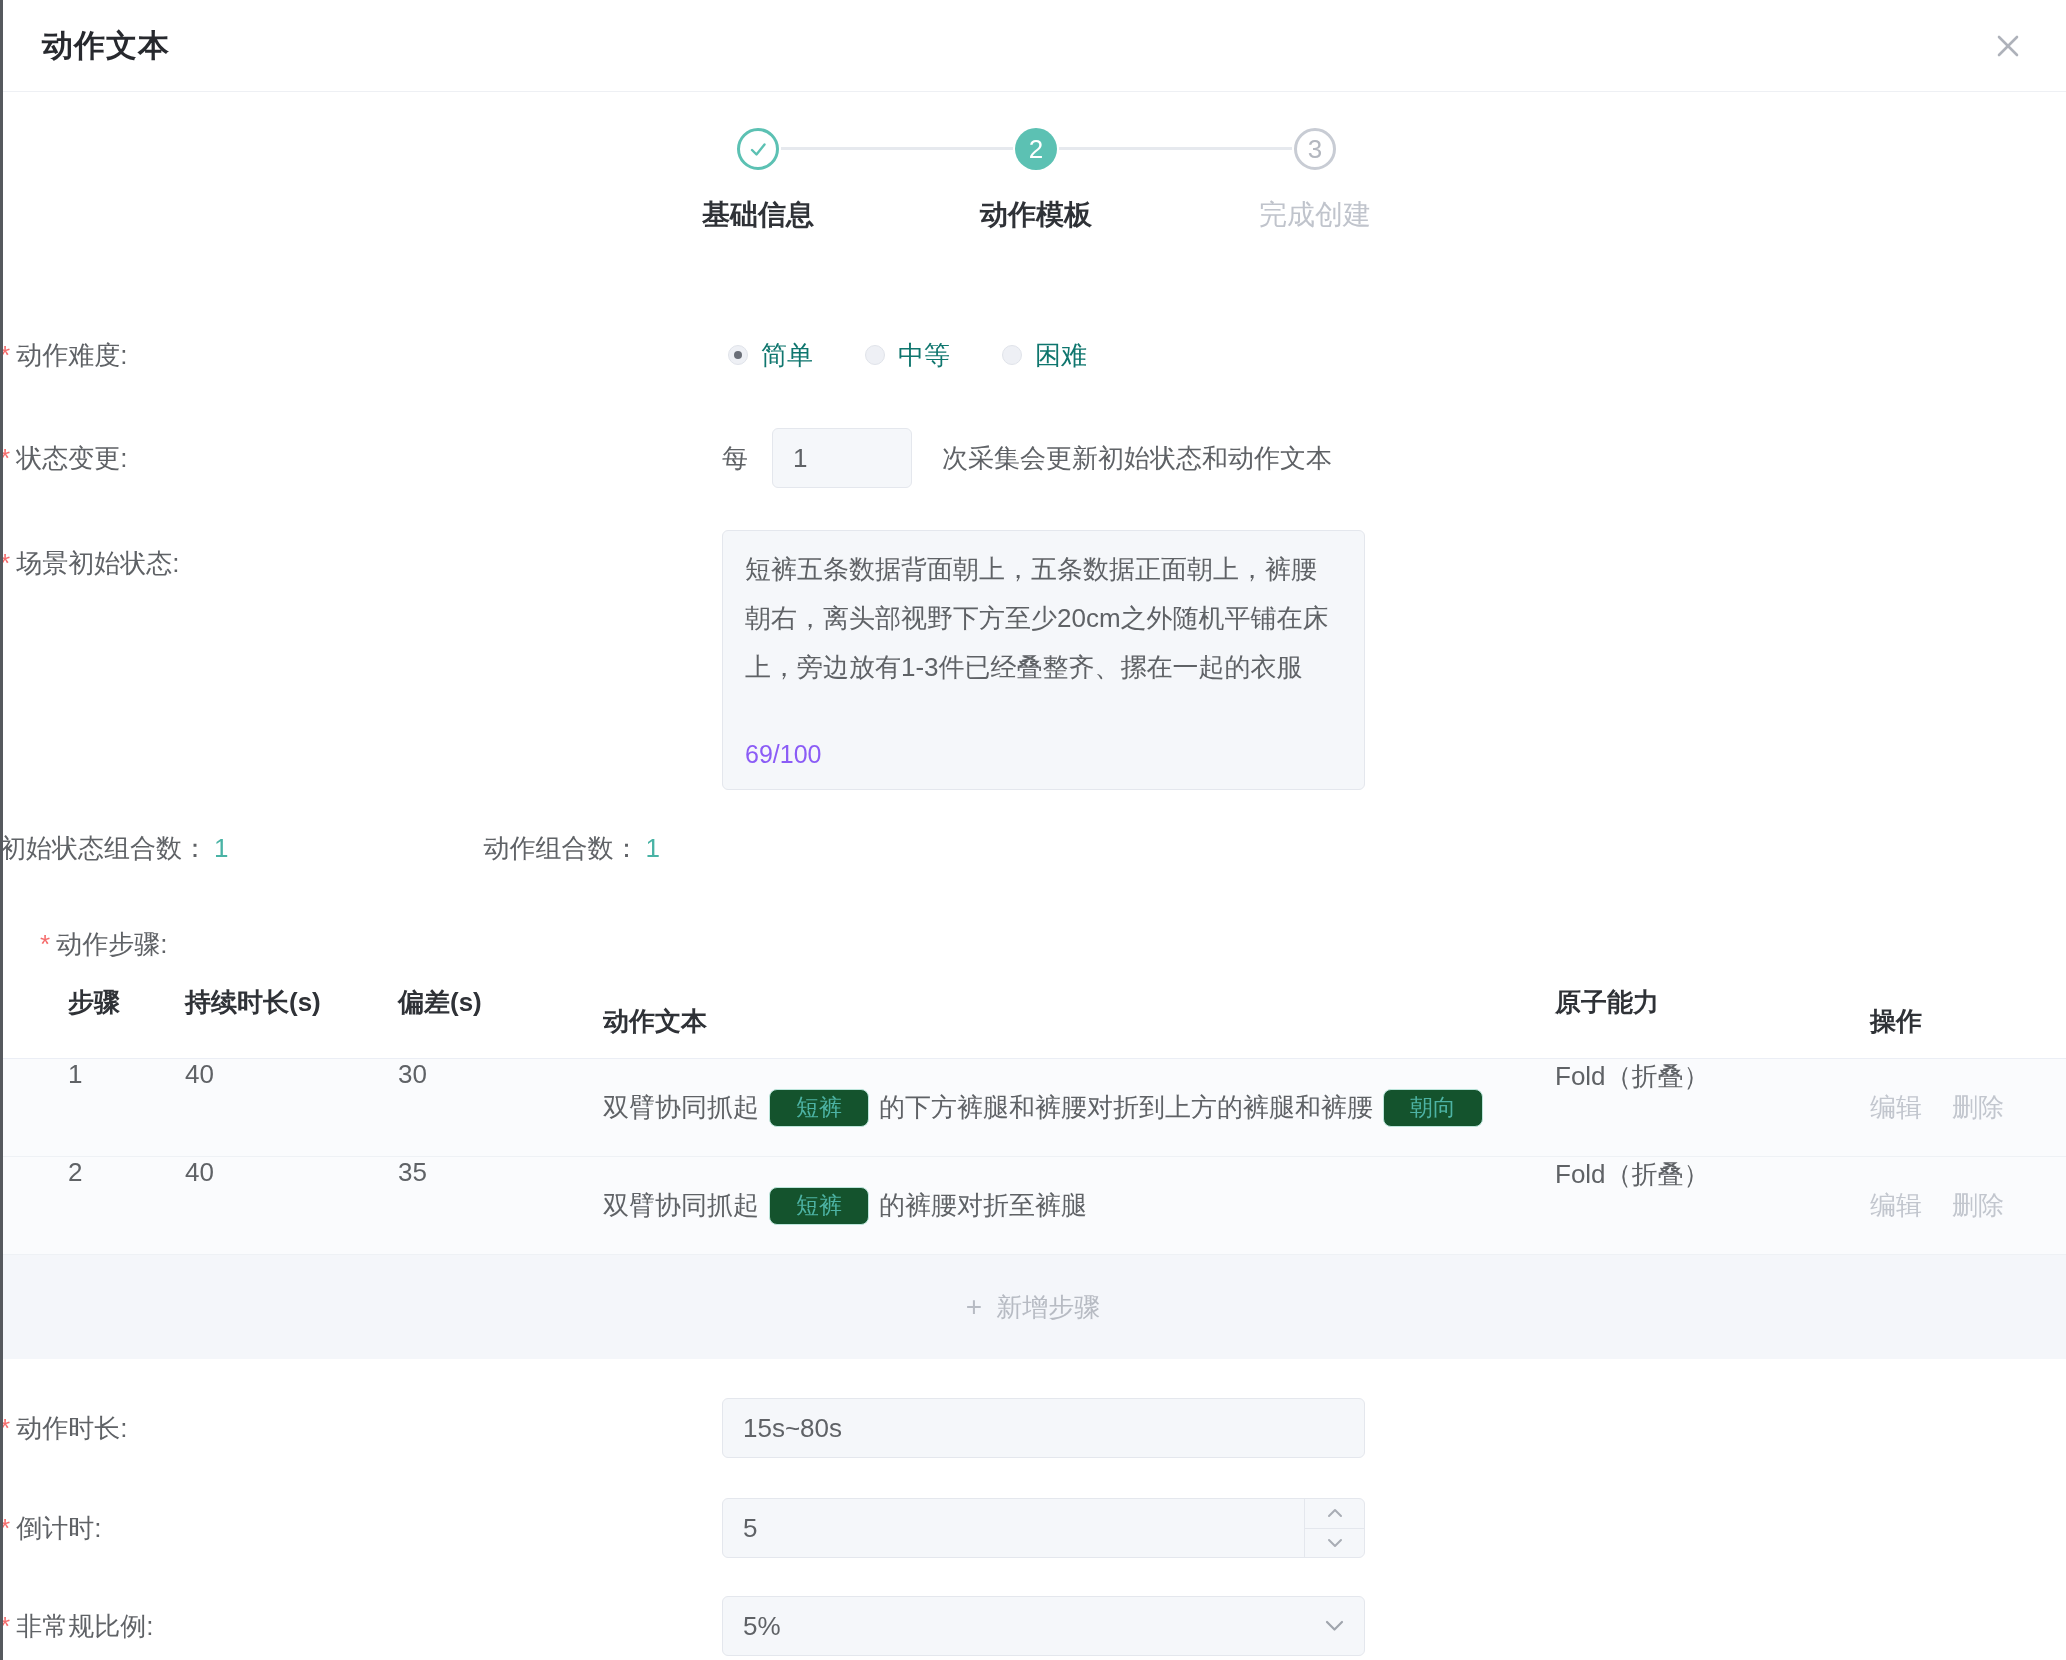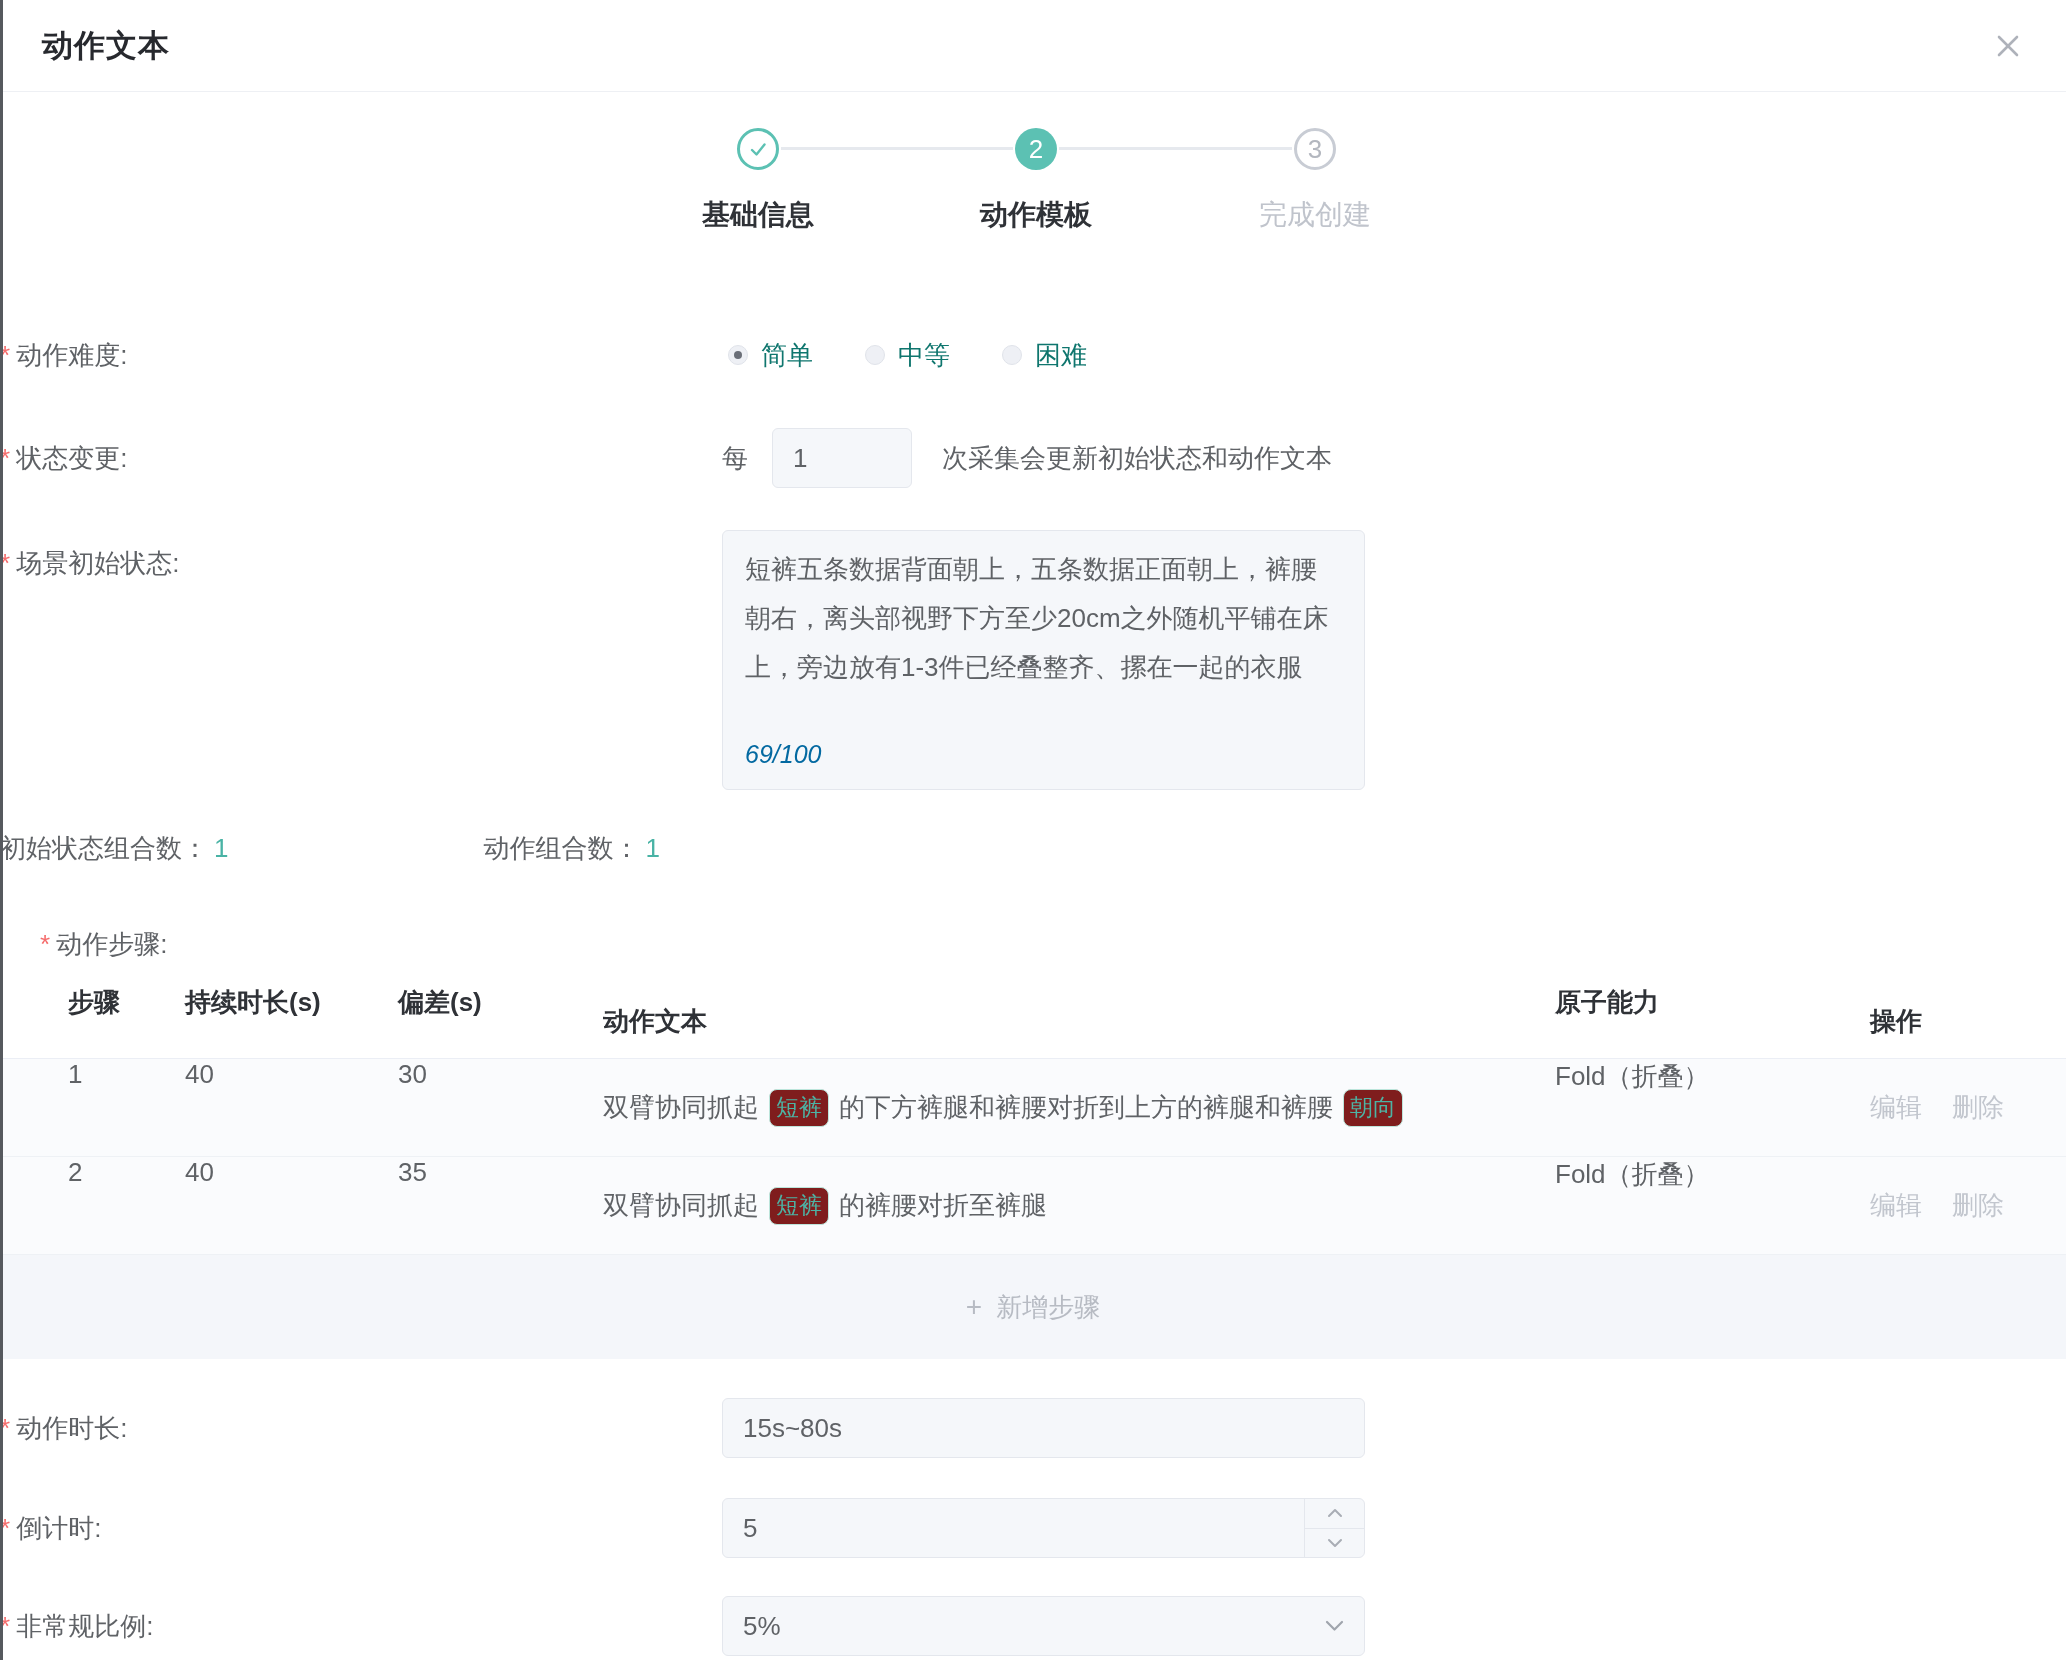--- a/index.html
+++ b/index.html
@@ -64,39 +64,39 @@
   .suffix { margin-left:30px; }
 
   .row-initial { margin-top:42px; align-items:flex-start; }
   .row-initial .flabel { padding-top:16px; }
   .textarea-box {
     margin-left:22px; width:643px; height:260px; box-sizing:border-box; position:relative;
     background:#f5f7fa; border:1px solid #e4e7ed; border-radius:6px;
     padding:14px 22px 56px 22px; font-size:26px; line-height:49px; color:#5f6266;
     overflow:hidden;
   }
-  .char-counter { position:absolute; left:22px; bottom:10px; font-size:25px; color:#0369a1;font-style:italic; }
+  .char-counter { position:absolute; left:22px; bottom:10px; font-size:25px; color:#8b5cf6; }
 
   .row-combos { margin-top:42px; height:32px; font-size:26px; color:#5f6266; }
   .combo-val { color:#49b3a5; margin-left:6px; }
   .combo-group2 { margin-left:255px; }
 
   .section-label { margin-top:64px; height:32px; padding-left:40px; font-size:26px; color:#5f6266; display:flex; align-items:center; }
 
   
   .steps-table { margin-top:25px; width:2066px; }
   .t-head, .t-row { display:flex; box-sizing:border-box; padding-left:68px; font-size:26px; }
   .t-head { height:74px; font-weight:bold; color:#2f3237; border-bottom:1px solid #ebeef5; background:#ffffff; }
   .t-row  { height:98px; color:#5f6266; background:#fafbfd; border-bottom:1px solid #eef1f5; }
   .c1 { width:117px; } .c2 { width:213px; } .c3 { width:205px; }
   .c4 { width:952px; display:flex; align-items:center; white-space:nowrap; overflow:hidden; }
   .c5 { width:315px; } .c6 { flex:1; display:flex; align-items:center; }
   .tag {
-    height:38px; box-sizing:border-box; padding:0 6px; margin:0 10px;
-    border:1px solid #bce5db; background:#7f1d1d; color:#4db3a4;
+    height:38px; box-sizing:border-box; padding:0 26px; margin:0 10px;
+    border:1px solid #bce5db; background:#14532d; color:#4db3a4;
     border-radius:8px; font-size:23px; display:inline-flex; align-items:center; flex-shrink:0;
   }
   .op-link { color:#c2c6ce; margin-right:30px; font-size:26px; cursor:pointer; }
   .add-band {
     height:104px; background:#f4f6fa; display:flex; align-items:center; justify-content:center;
     font-size:26px; color:#b7bbc3; cursor:pointer;
   }
   .add-plus { font-size:28px; margin-right:14px; }
 
   

